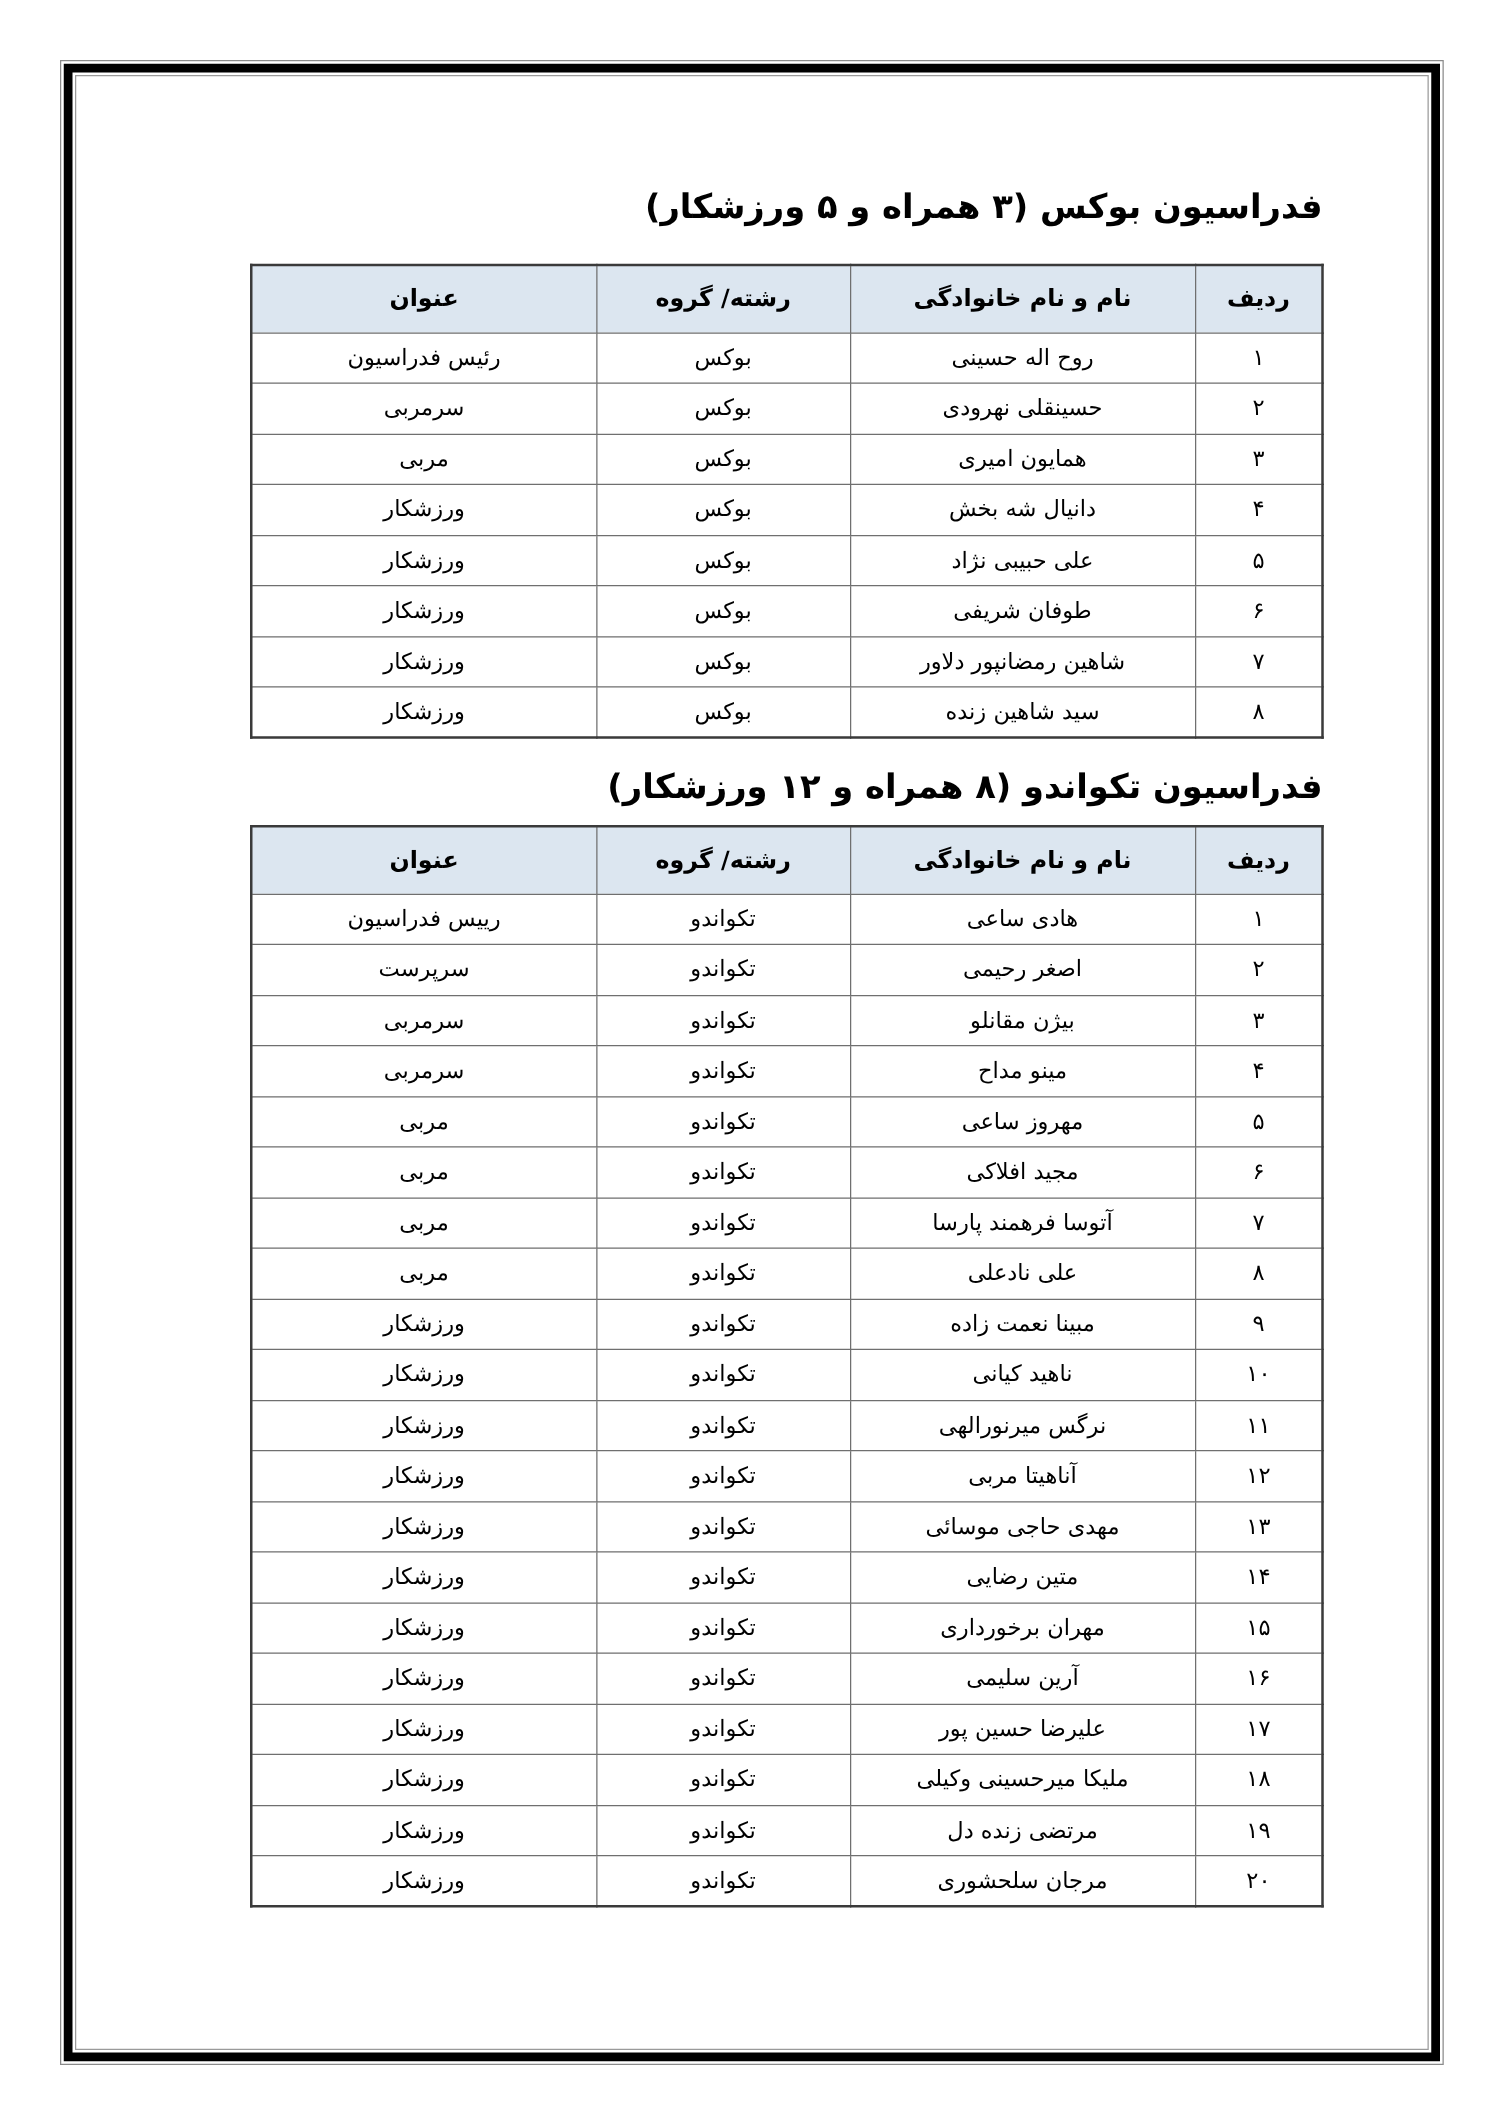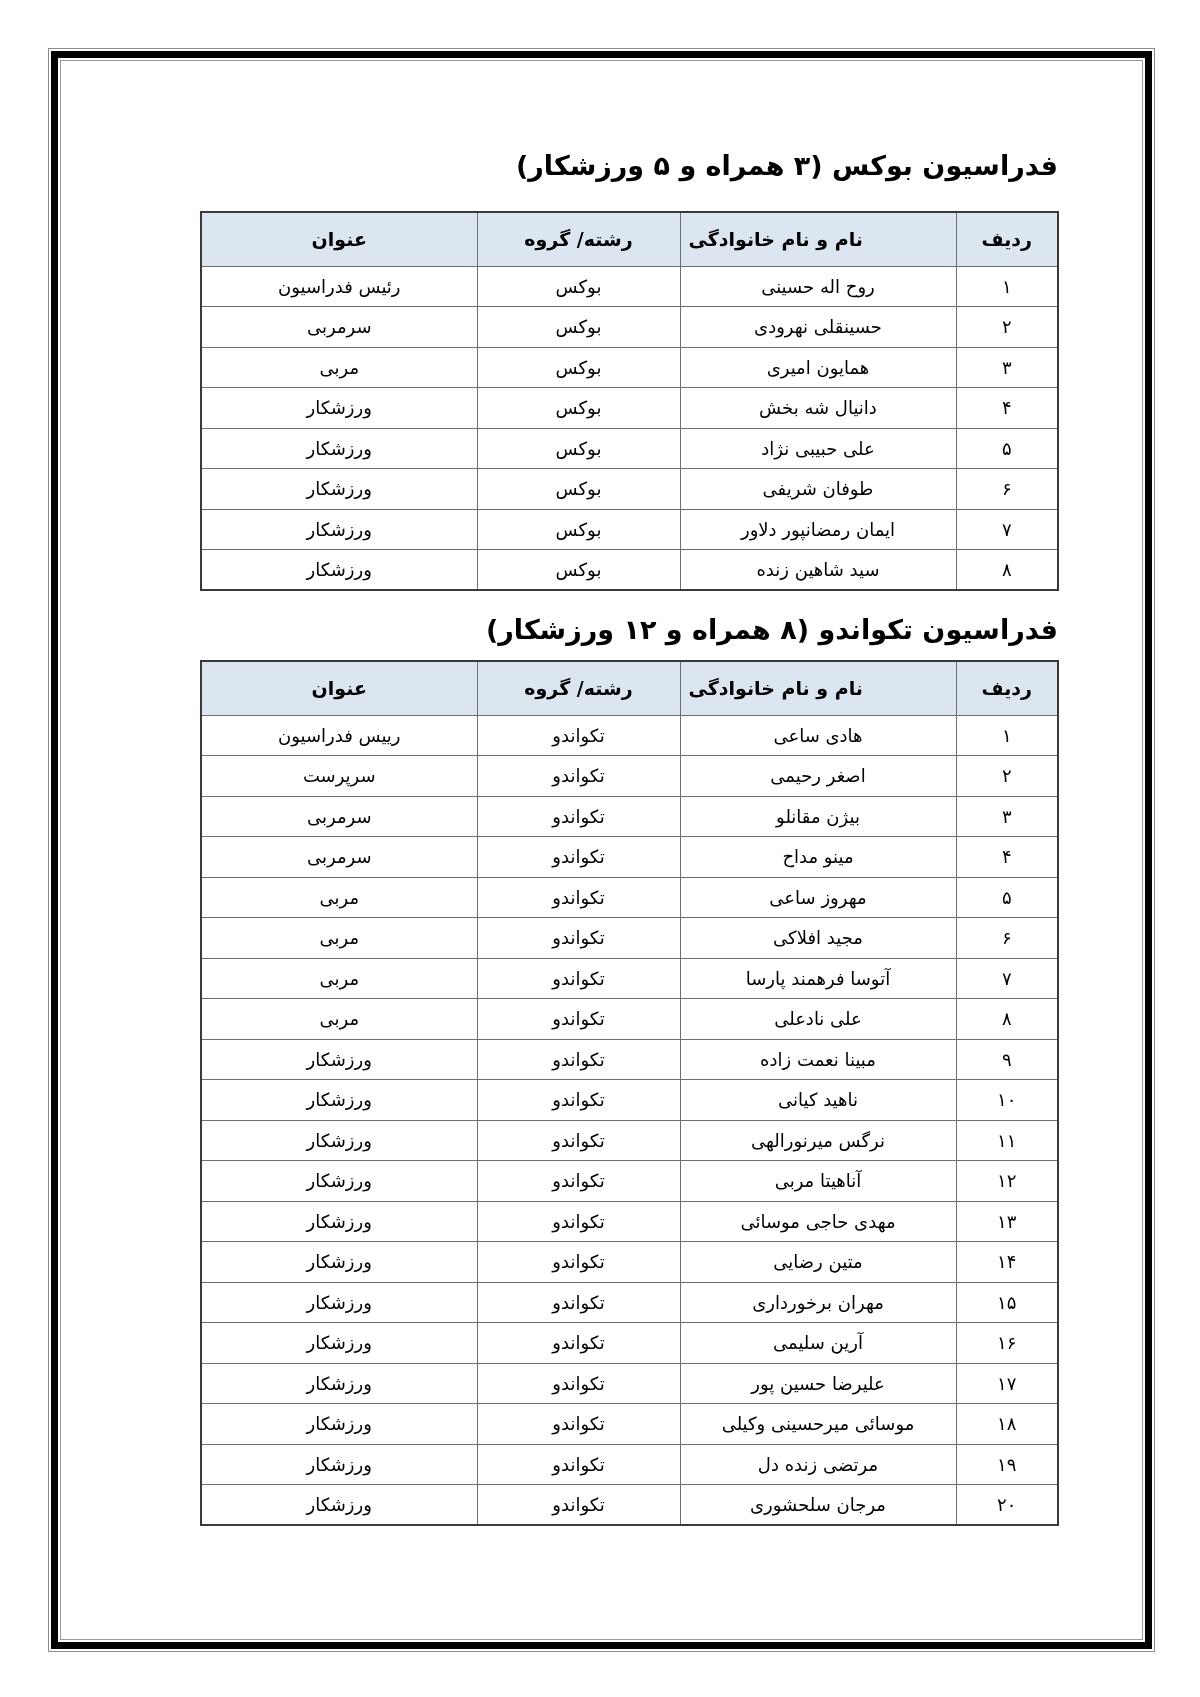--- a/index.html
+++ b/index.html
@@ -15,21 +15,21 @@
                    font-weight:bold; font-size:27px; white-space:nowrap; }
   table.roster { position:absolute; left:200px; width:857px; border-collapse:collapse;
                  direction:rtl; table-layout:fixed; }
   table.roster th, table.roster td { border:1px solid #6f6f6f; height:40.5px; padding:0 8px;
                  font-size:18px; box-sizing:border-box; }
   table.roster th { background:#dce6f0; font-weight:bold; font-size:19px; height:54px; }
   table.roster { border:2px solid #3a3a3a; }
   col.c-idx { width:102px; } col.c-name { width:276px; } col.c-group { width:203px; } col.c-title { width:276px; }
   td.idx, th.idx { text-align:center; }
   td.name { text-align:center; padding-right:12px; }
-  th.name { text-align:left; padding-right:12px; }
+  th.name { text-align:center; padding-right:12px; }
   td.group, th.group, td.title, th.title { text-align:center; }
 </style>
 </head>
 <body>
 
 <div class="frame-outer"></div>
 <div class="frame-inner"></div>
 <div class="frame-line"></div>
 
 <div class="section-title" style="top:150px;">فدراسیون بوکس (۳ همراه و ۵ ورزشکار)</div>
@@ -80,21 +80,21 @@
         <td class="title">ورزشکار</td>
       </tr>
       <tr>
         <td class="idx">۶</td>
         <td class="name">طوفان شریفی</td>
         <td class="group">بوکس</td>
         <td class="title">ورزشکار</td>
       </tr>
       <tr>
         <td class="idx">۷</td>
-        <td class="name">ایمان رمضانپور دلاور</td>
+        <td class="name">شاهین رمضانپور دلاور</td>
         <td class="group">بوکس</td>
         <td class="title">ورزشکار</td>
       </tr>
       <tr>
         <td class="idx">۸</td>
         <td class="name">سید شاهین زنده</td>
         <td class="group">بوکس</td>
         <td class="title">ورزشکار</td>
       </tr>
     </tbody>
@@ -214,21 +214,21 @@
         <td class="title">ورزشکار</td>
       </tr>
       <tr>
         <td class="idx">۱۷</td>
         <td class="name">علیرضا حسین پور</td>
         <td class="group">تکواندو</td>
         <td class="title">ورزشکار</td>
       </tr>
       <tr>
         <td class="idx">۱۸</td>
-        <td class="name">موسائی میرحسینی وکیلی</td>
+        <td class="name">ملیکا میرحسینی وکیلی</td>
         <td class="group">تکواندو</td>
         <td class="title">ورزشکار</td>
       </tr>
       <tr>
         <td class="idx">۱۹</td>
         <td class="name">مرتضی زنده دل</td>
         <td class="group">تکواندو</td>
         <td class="title">ورزشکار</td>
       </tr>
       <tr>

